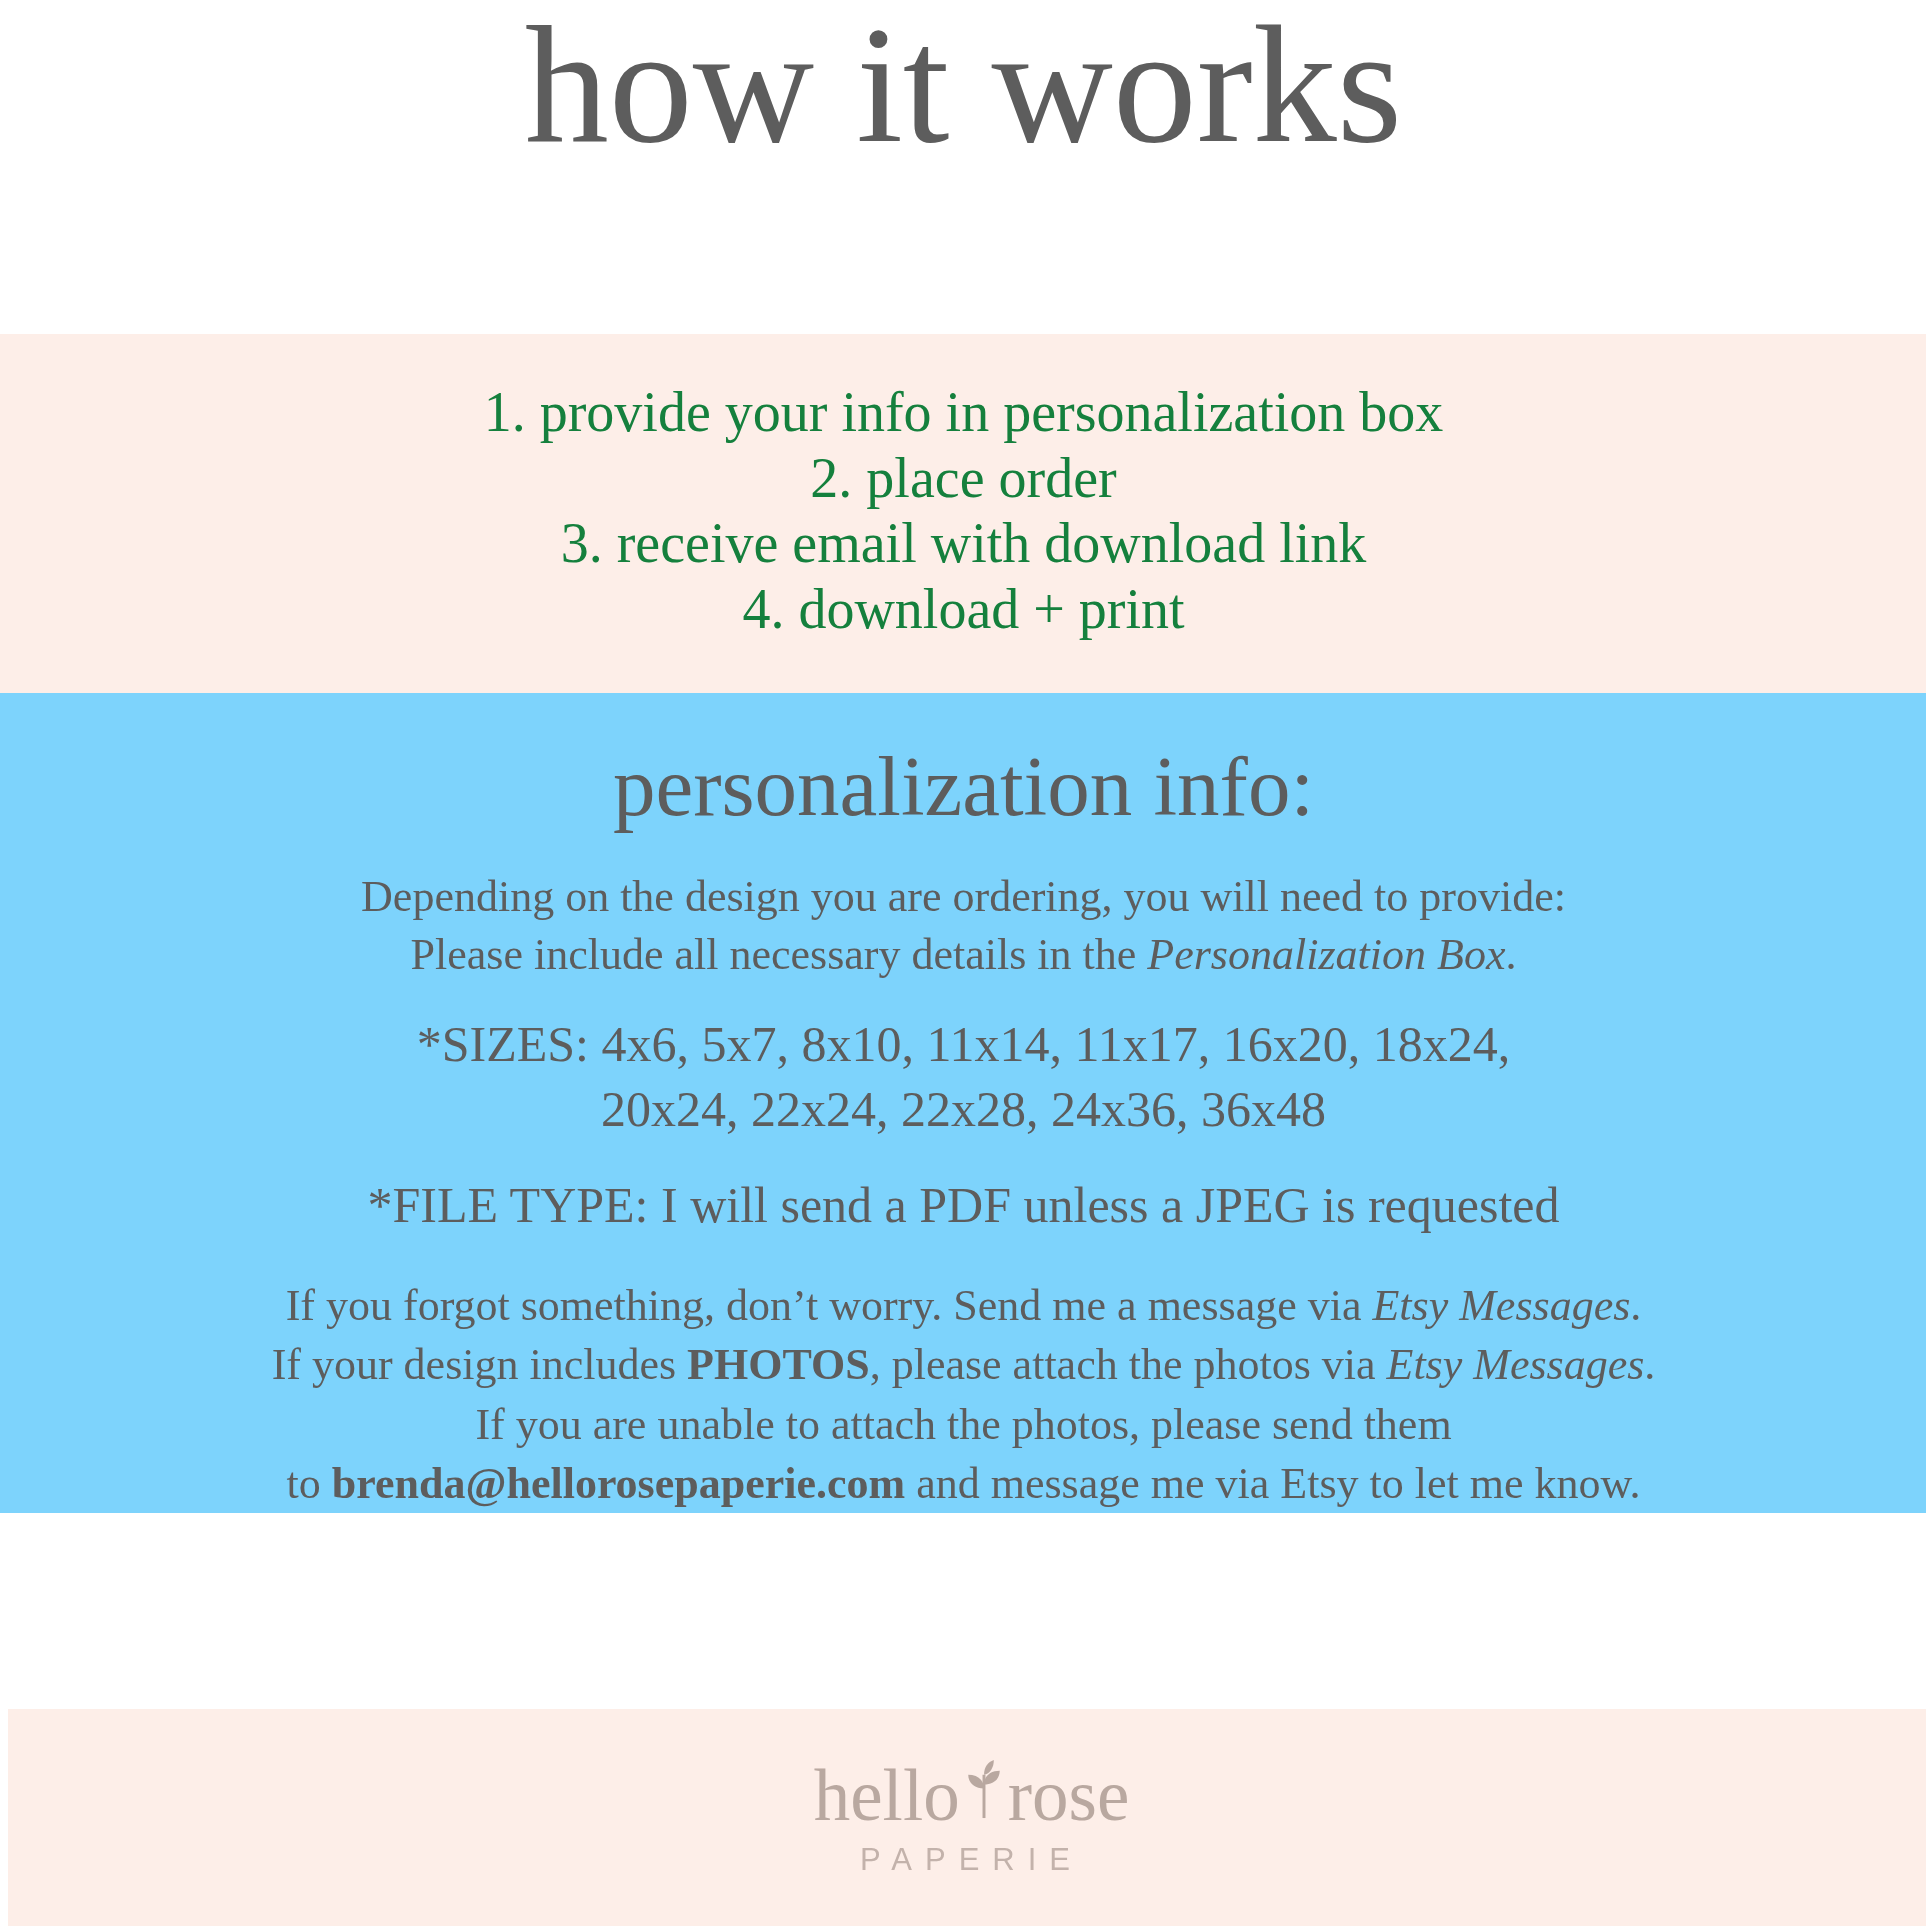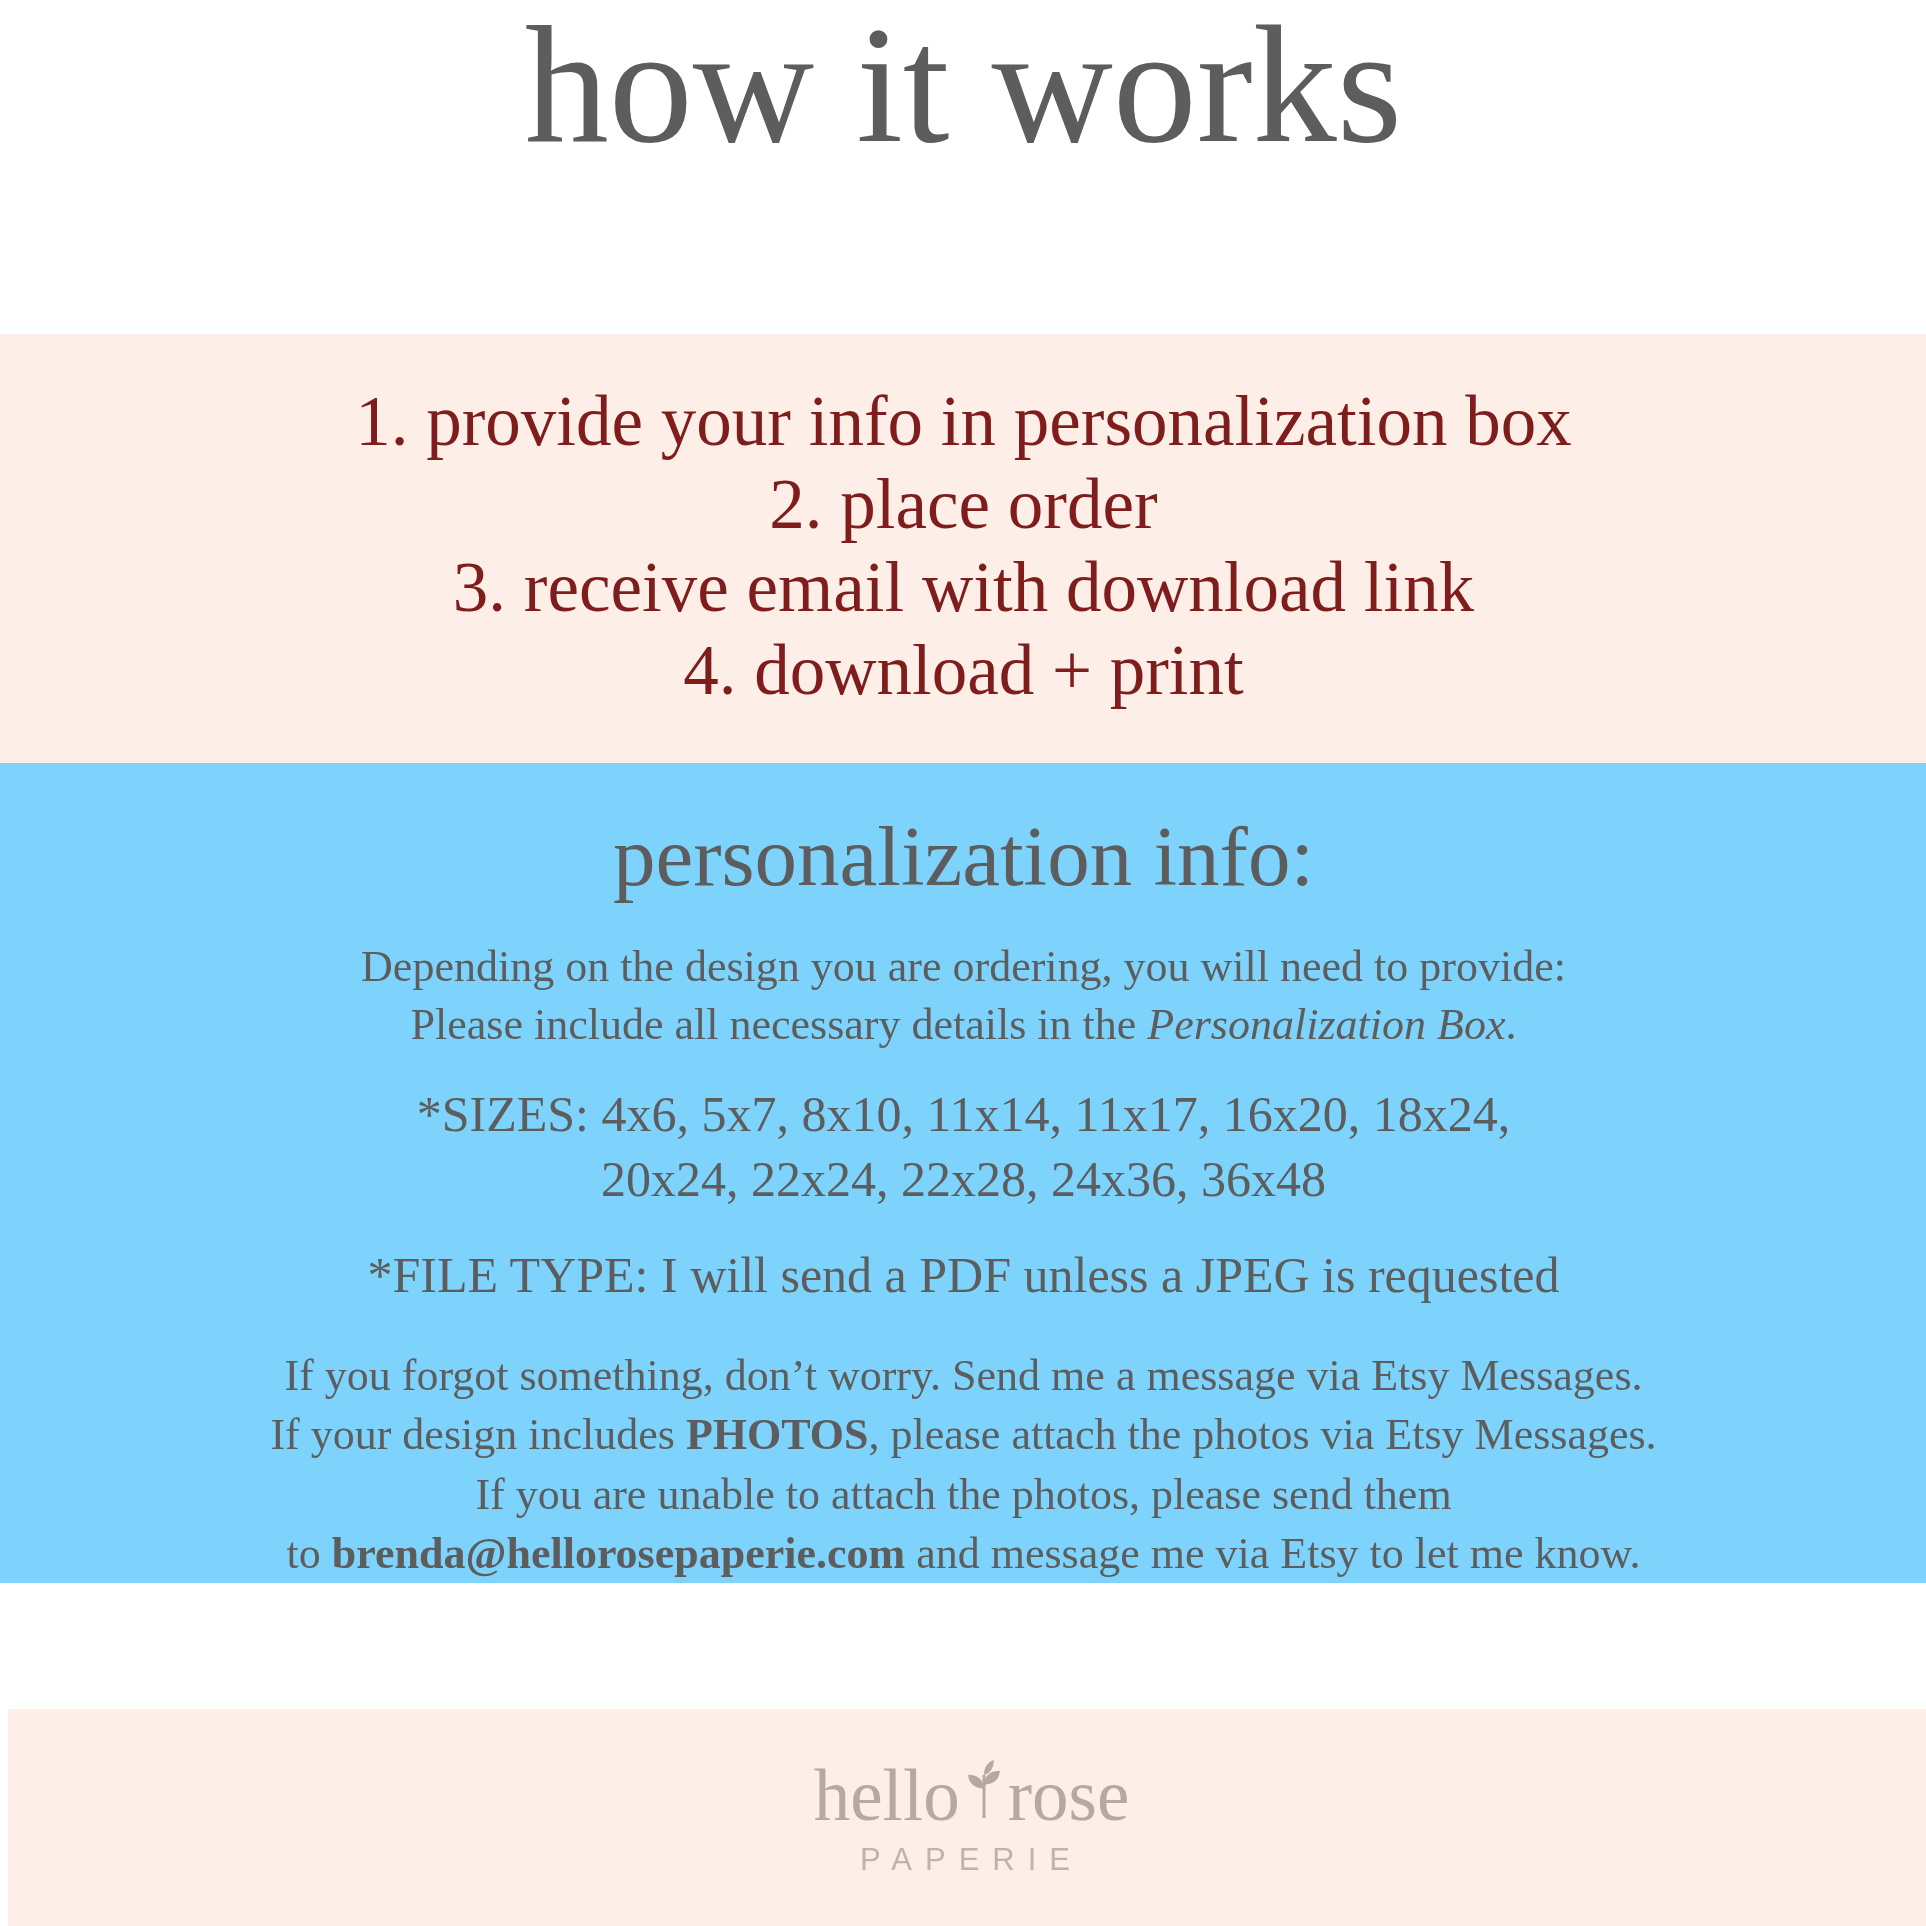--- a/index.html
+++ b/index.html
@@ -39,23 +39,23 @@
     line-height: 1;
   }
 
   
   .steps-band {
     background: #fdeee8;
     padding: 46px 0 51px 0;
     text-align: center;
   }
   .step {
-    font-size: 71px;
+    font-size: 56px;
     line-height: 1.17;
-    color: #7f1d1d;
+    color: #15803d;
     font-family: "Liberation Serif", serif;
     white-space: nowrap;
   }
 
   
   .info-section {
     background: #7dd3fc;
     text-align: center;
     padding-top: 47px;
   }
@@ -101,20 +101,21 @@
   .note {
     font-size: 44px;
     line-height: 1.35;
     color: #5d5d5d;
   }
   .note b {
     font-weight: bold;
     margin-top: 48px;
   }
   .note .it {
+    font-style: italic;
     margin-top: 39px;
   }
 
   
   .footer {
     position: absolute;
     left: 8px;
     bottom: 0;
     width: 100%;
     height: 218px;

